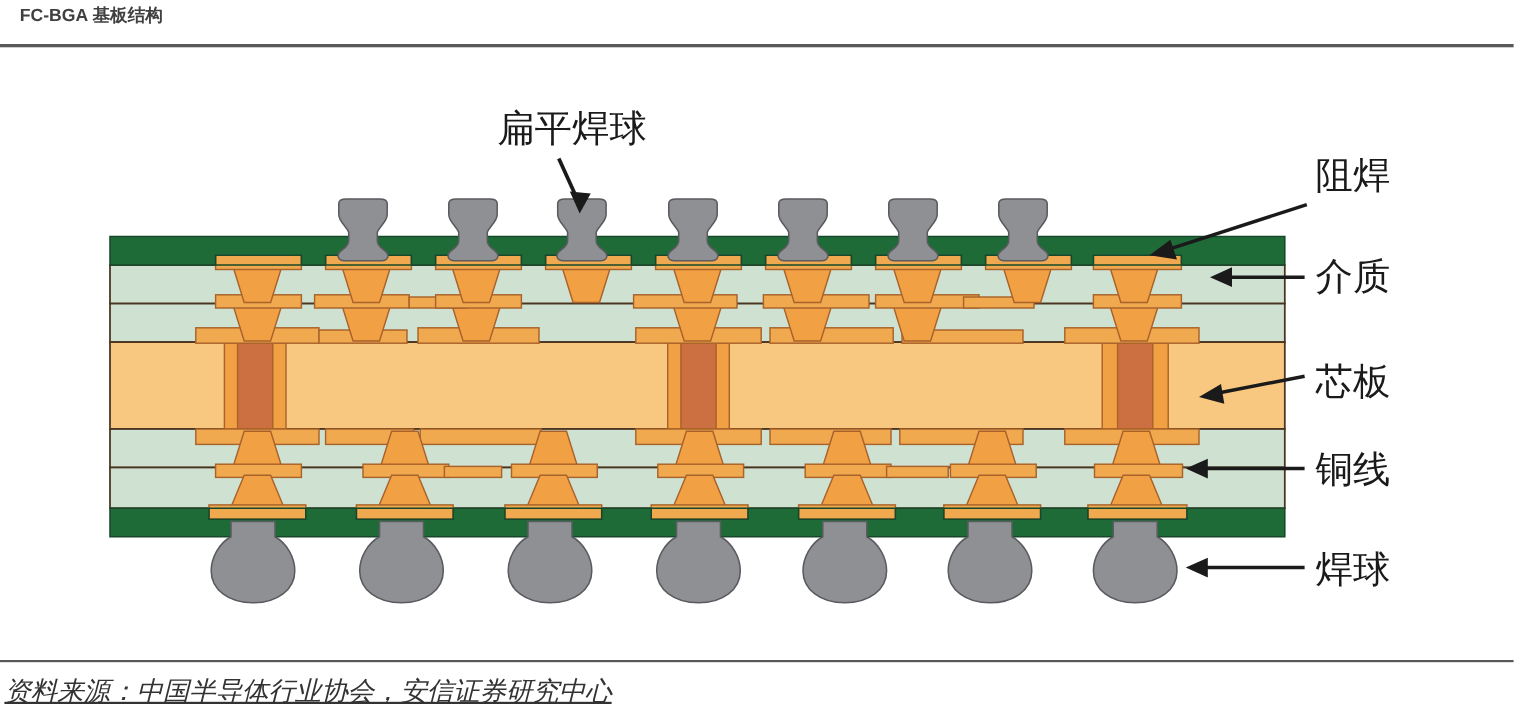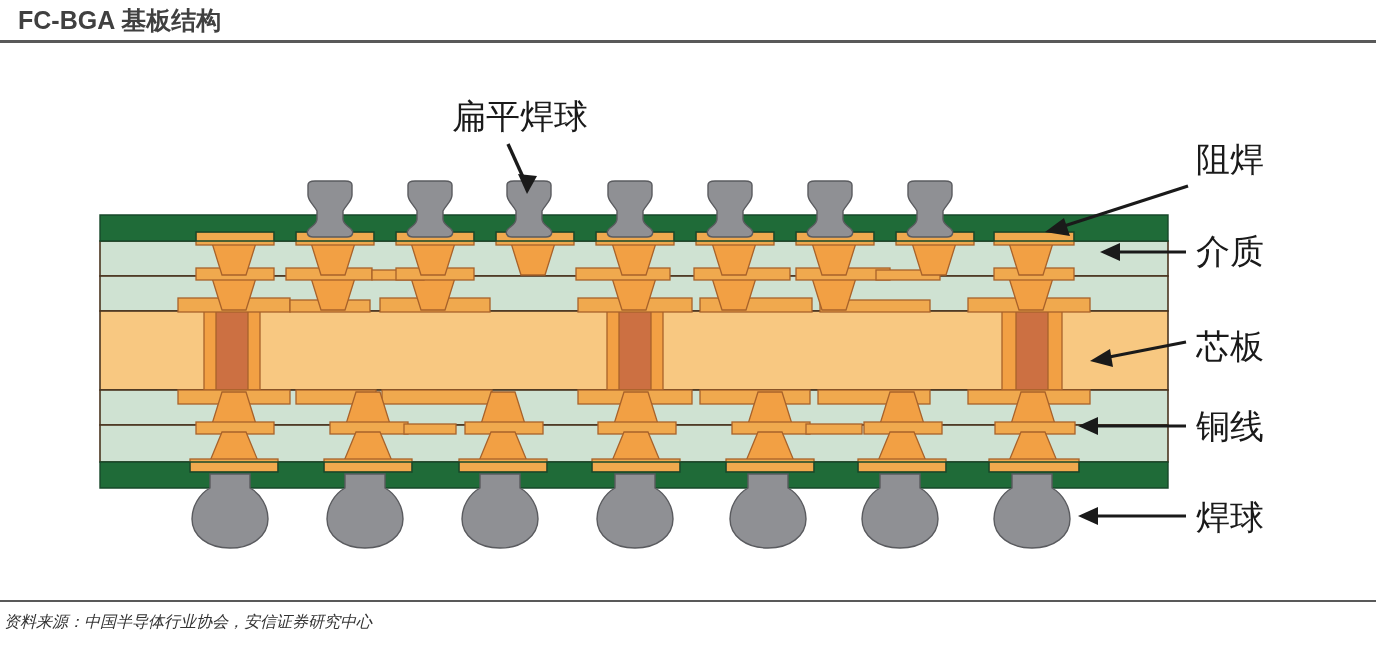--- a/index.html
+++ b/index.html
@@ -8,36 +8,36 @@
     background:#ffffff;
     font-family:"Liberation Sans","DejaVu Sans",sans-serif;
     position:relative;overflow:hidden;
   }
   
   #title-bar{
     position:absolute;left:0;top:0;width:1376px;height:44px;
   }
   #page-title{
     position:absolute;left:18px;top:4px;
-    font-size:25px;font-weight:bold;color:#404040;
+    font-size:16px;font-weight:bold;color:#404040;
     letter-spacing:0px;white-space:nowrap;
   }
   #title-rule{
     position:absolute;left:0;top:40px;width:1376px;height:3px;
     background:#595959;
   }
   
   #footer-rule{
     position:absolute;left:0;top:600px;width:1376px;height:2px;
     background:#595959;
   }
   #source-note{
     position:absolute;left:4px;top:612px;
     font-family:"Liberation Serif","DejaVu Serif",serif;
-    font-style:italic;font-size:16px;color:#333333;white-space:nowrap;
+    font-style:italic;font-size:24px;color:#333333;white-space:nowrap;text-decoration:underline;
   }
   
   #figure{
     position:absolute;left:0;top:46px;width:1264px;height:552px;
   }
   #figure svg{display:block;}
   .lbl{
     font-family:"Liberation Sans","DejaVu Sans",sans-serif;
     font-size:34px;fill:#1a1a1a;
   }

